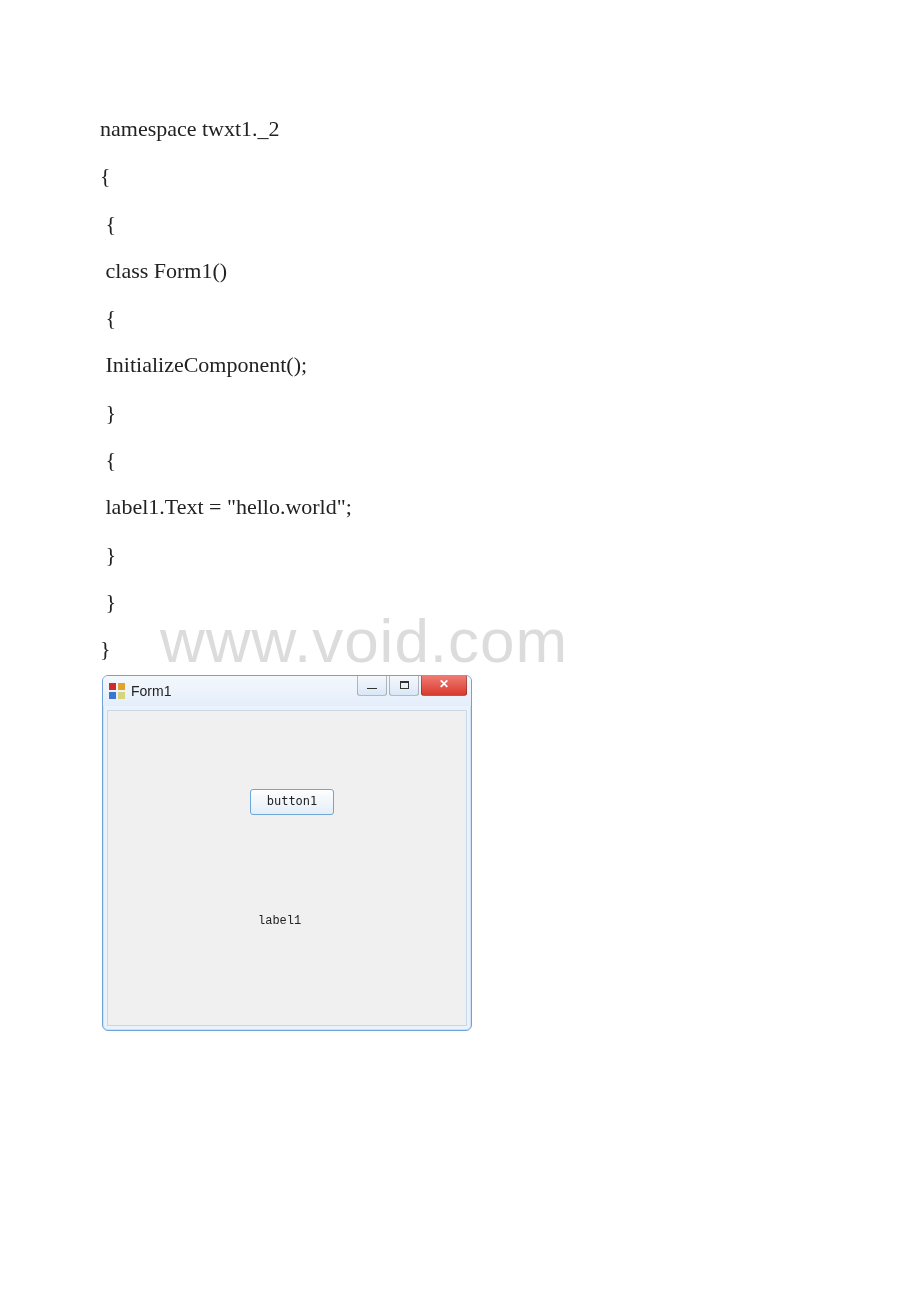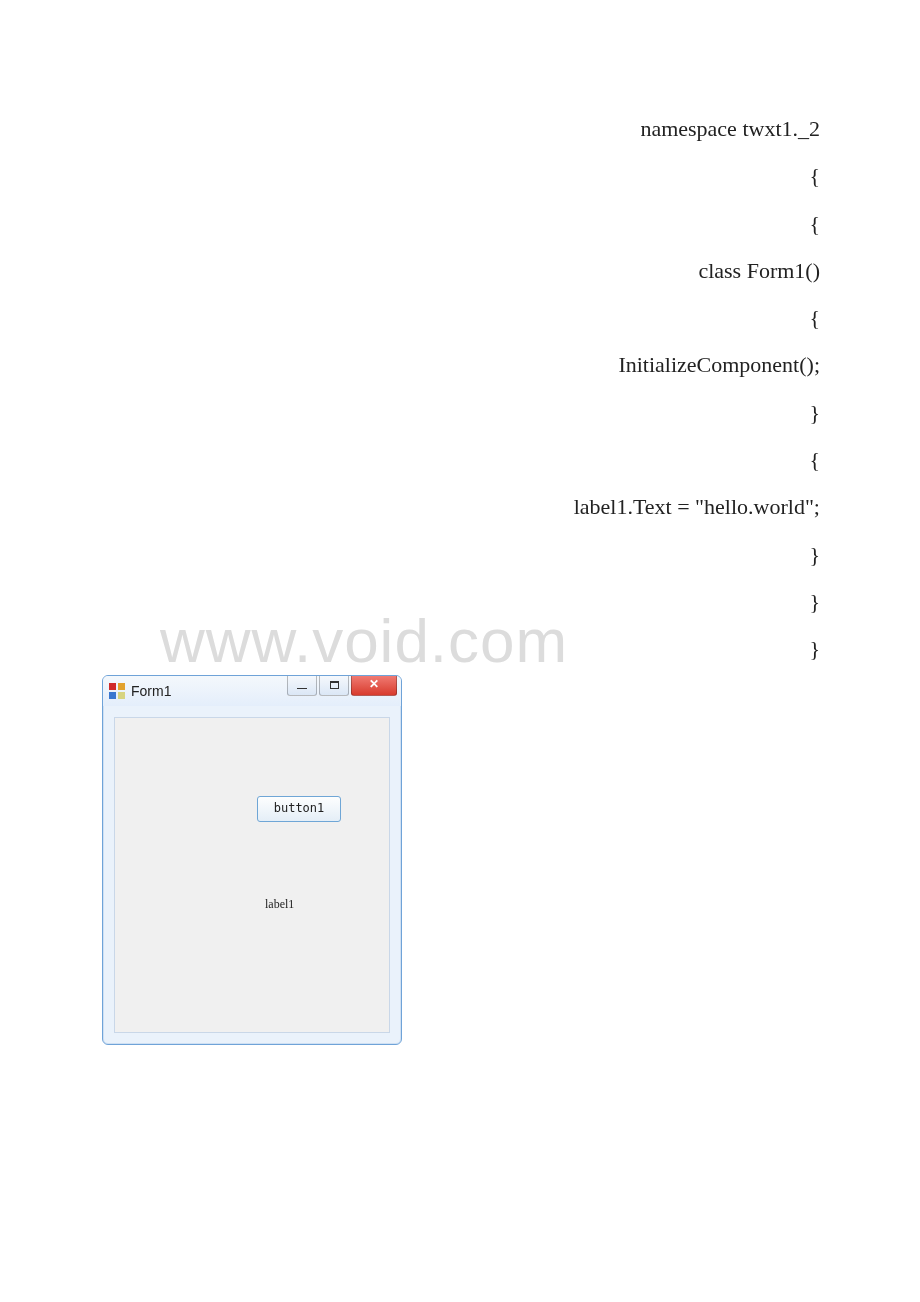--- a/index.html
+++ b/index.html
@@ -13,41 +13,40 @@
     height: 1302px;
     position: relative;
     box-sizing: border-box;
   }
   .content {
     padding: 105px 100px 0 100px;
     line-height: 2.15;
   }
   .code-line {
     white-space: pre;
-    text-align: right;
   }
   .watermark {
     position: absolute;
     top: 605px;
     left: 160px;
     font-size: 62px;
     font-family: Arial, sans-serif;
     color: #dcdcdc;
     letter-spacing: 1px;
     pointer-events: none;
     z-index: 0;
   }
   .window-wrap {
     margin-top: 2px;
     margin-left: 2px;
     position: relative;
     z-index: 1;
   }
   .win {
-    width: 300px;
+    width: 370px;
     border: 1px solid #6fa3d8;
     border-radius: 6px;
     background: #eaf2fb;
     box-shadow: 0 0 0 1px #cfe0f3 inset;
     box-sizing: border-box;
     position: relative;
   }
   .titlebar {
     height: 30px;
     display: flex;
@@ -115,21 +114,21 @@
     height: 8px;
     border: 1px solid #333;
     border-top-width: 2px;
     box-sizing: border-box;
   }
   .close-glyph {
     font-weight: bold;
     font-size: 12px;
   }
   .client-area {
-    margin: 11px;
+    margin: 4px;
     height: 316px;
     background: #f0f0f0;
     border: 1px solid #c9d7e8;
     position: relative;
     box-sizing: border-box;
   }
   .wf-button {
     position: absolute;
     left: 142px;
     top: 78px;
@@ -142,22 +141,22 @@
     font-size: 12px;
     color: #222;
     display: flex;
     align-items: center;
     justify-content: center;
     box-sizing: border-box;
   }
   .wf-label {
     position: absolute;
     left: 150px;
-    top: 174px;
-    font-family: Liberation Serif, serif;
+    top: 198px;
+    font-family: Liberation Mono, monospace;
     font-size: 12px;
     color: #222;
   }
 </style>
 </head>
 <body>
 
 <div class="watermark">www.void.com</div>
 
 <div class="content">

